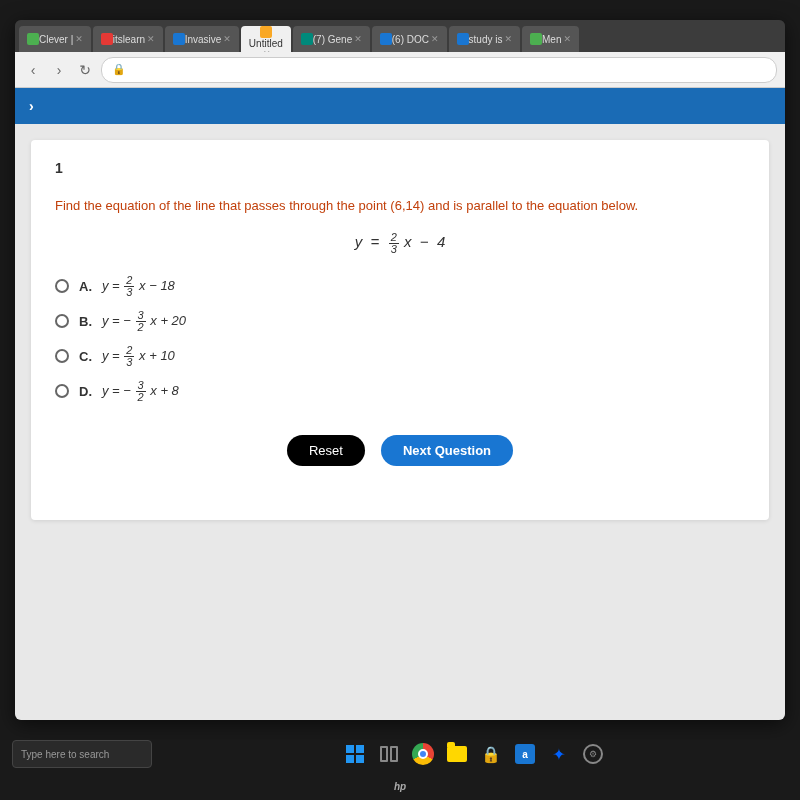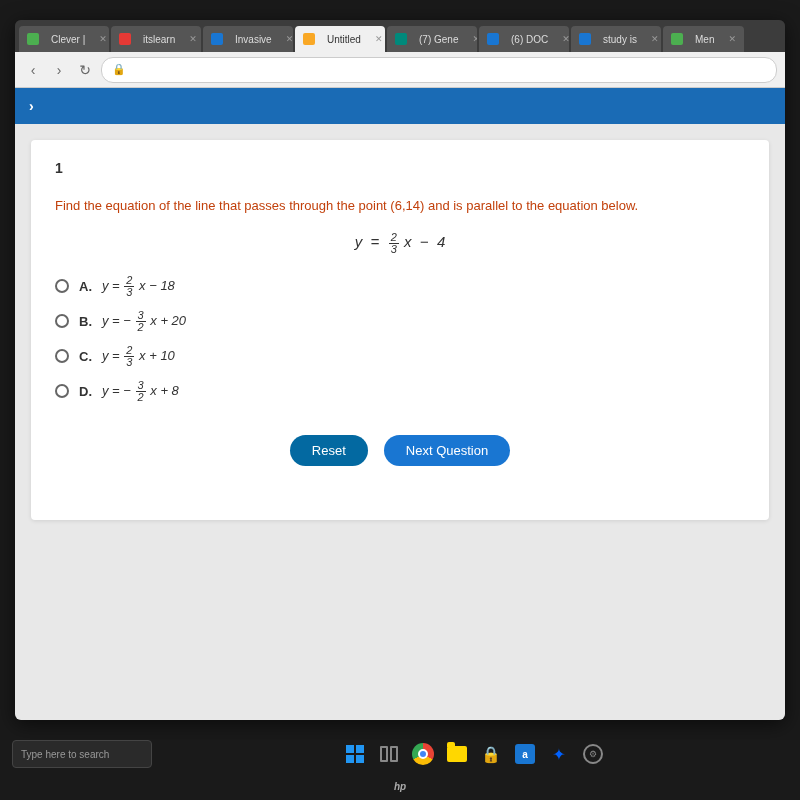--- a/index.html
+++ b/index.html
@@ -42,25 +42,26 @@
       height: 26px;
       padding: 0 8px;
       background: #555;
       border-radius: 4px 4px 0 0;
       margin-right: 2px;
       font-size: 10px;
       color: #ddd;
       white-space: nowrap;
       max-width: 90px;
       overflow: hidden;
-      gap: 12px;
+      gap: 0;
     }
     .tab.active {
       background: #f0f0f0;
       color: #333;
+      flex-direction: column;
     }
     .tab-close {
       font-size: 9px;
       color: #999;
       margin-left: 2px;
     }
     .tab-favicon {
       width: 12px;
       height: 12px;
       background: #888;
@@ -223,39 +224,39 @@
 
     
     .button-row {
       display: flex;
       justify-content: center;
       gap: 16px;
       margin-top: 32px;
     }
 
     .btn-reset {
-      background: #0369a1;
+      background: #000000;
       color: white;
       border: none;
       border-radius: 16px;
       padding: 8px 22px;
       font-size: 13px;
       cursor: pointer;
       font-weight: 500;
     }
 
     .btn-next {
       background: #1976d2;
       color: white;
       border: none;
       border-radius: 16px;
       padding: 8px 22px;
       font-size: 13px;
       cursor: pointer;
-      font-weight: 400;
+      font-weight: 700;
     }
 
     
     .taskbar {
       position: absolute;
       bottom: 0;
       left: 0;
       right: 0;
       height: 60px;
       background: #1a1a1a;

